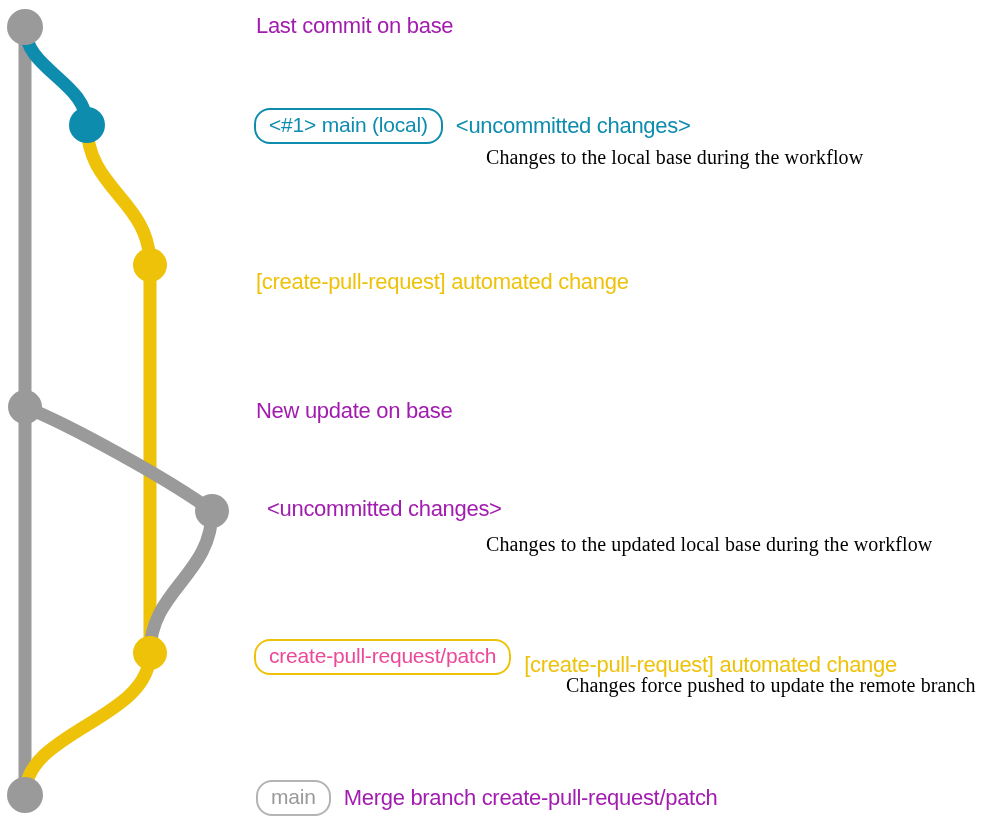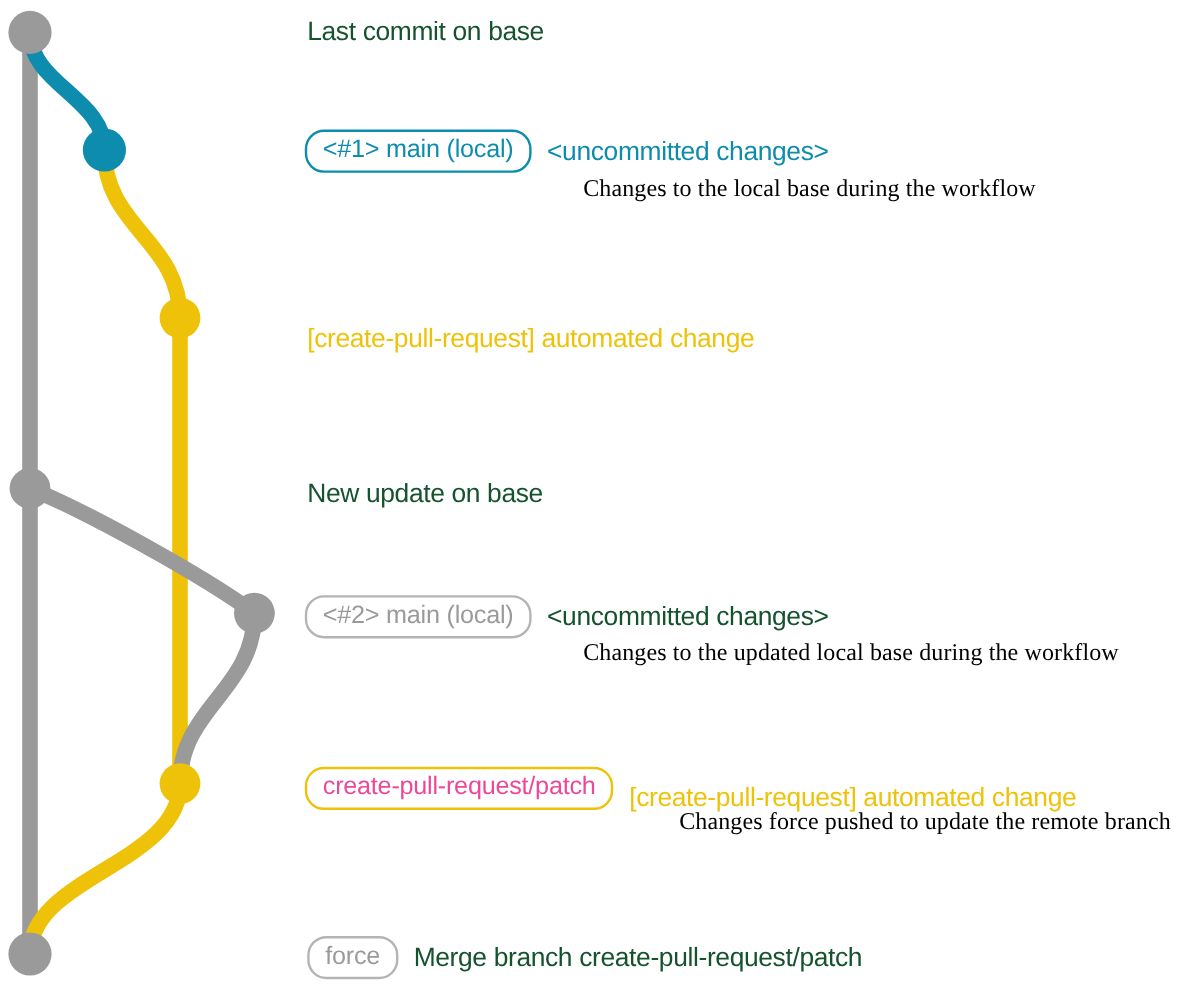--- a/index.html
+++ b/index.html
@@ -51,21 +51,21 @@
   .pill.blue { border-color: #0e8cae; color: #0e8cae; }
   .pill.yellow { border-color: #efc20a; color: #ec4899; }
   .pill.gray { border-color: #b4b4b4; color: #9a9a9a; }
   .subject {
     font-size: 22px;
     letter-spacing: -0.3px;
     white-space: nowrap;
   }
   .subject.blue { color: #0e8cae; }
   .subject.yellow { color: #efc20a; margin-top: 16px; }
-  .subject.gray { color: #14532d; }
+  .subject.gray { color: #a21caf; }
   .subject.standalone { font-size: 22px; }
   .desc {
     position: absolute;
     font-family: "Liberation Serif", serif;
     font-size: 20px;
     color: #000000;
     white-space: nowrap;
     letter-spacing: 0.1px;
   }
   .pill-gap { width: 13px; flex: 0 0 13px; }
@@ -116,37 +116,36 @@
   <div class="row" style="left:256px; top:253px;">
     <span class="subject yellow standalone">[create-pull-request] automated change</span>
   </div>
 
   <div class="row" style="left:256px; top:398px;">
     <span class="subject gray standalone">New update on base</span>
   </div>
 
   <div class="row" style="left:254px; top:496px;">
     <span class="row-head">
-      <span class="pill gray">&lt;#2&gt; main (local)</span>
       <span class="pill-gap"></span>
       <span class="subject gray">&lt;uncommitted changes&gt;</span>
     </span>
   </div>
   <div class="desc" style="left:486px; top:533px;">Changes to the updated local base during the workflow</div>
 
   <div class="row" style="left:254px; top:636px;">
     <span class="row-head">
       <span class="pill yellow">create-pull-request/patch</span>
       <span class="pill-gap"></span>
       <span class="subject yellow">[create-pull-request] automated change</span>
     </span>
   </div>
   <div class="desc" style="left:566px; top:674px;text-align:right;">Changes force pushed to update the remote branch</div>
 
   <div class="row" style="left:256px; top:780px;">
     <span class="row-head">
-      <span class="pill gray">force</span>
+      <span class="pill gray">main</span>
       <span class="pill-gap"></span>
       <span class="subject gray">Merge branch create-pull-request/patch</span>
     </span>
   </div>
 
 </div>
 
 </body></html>

